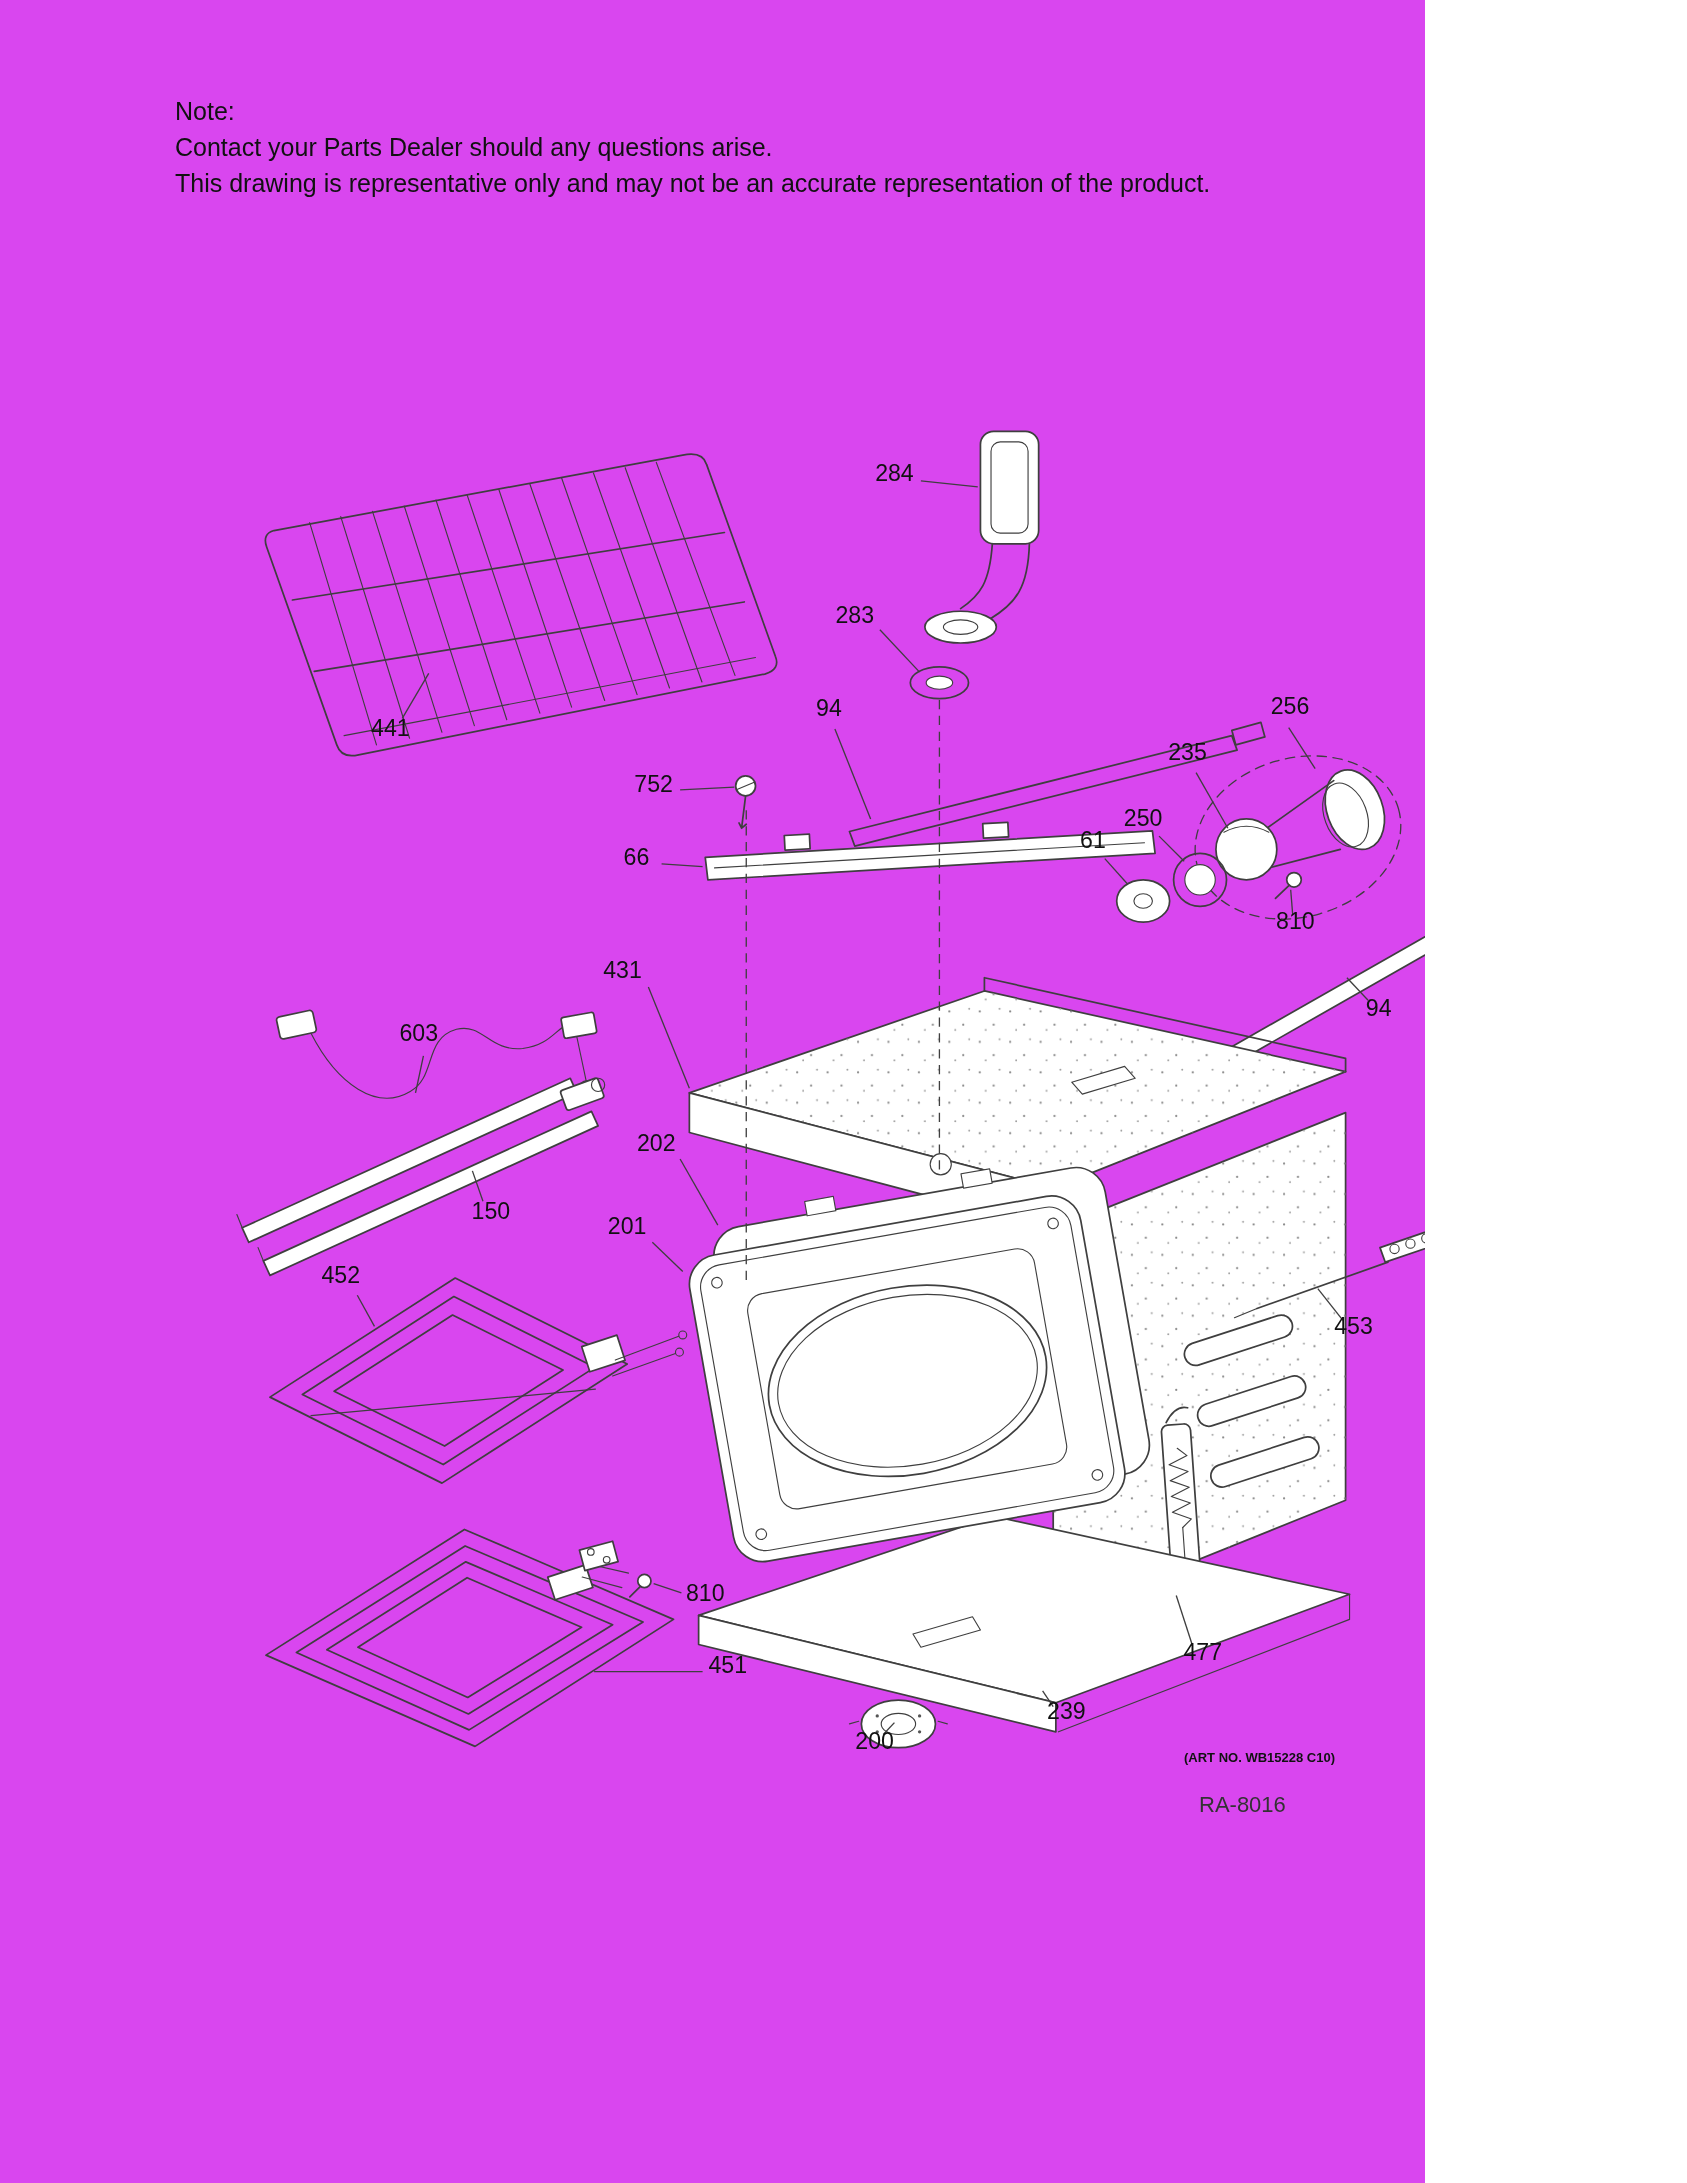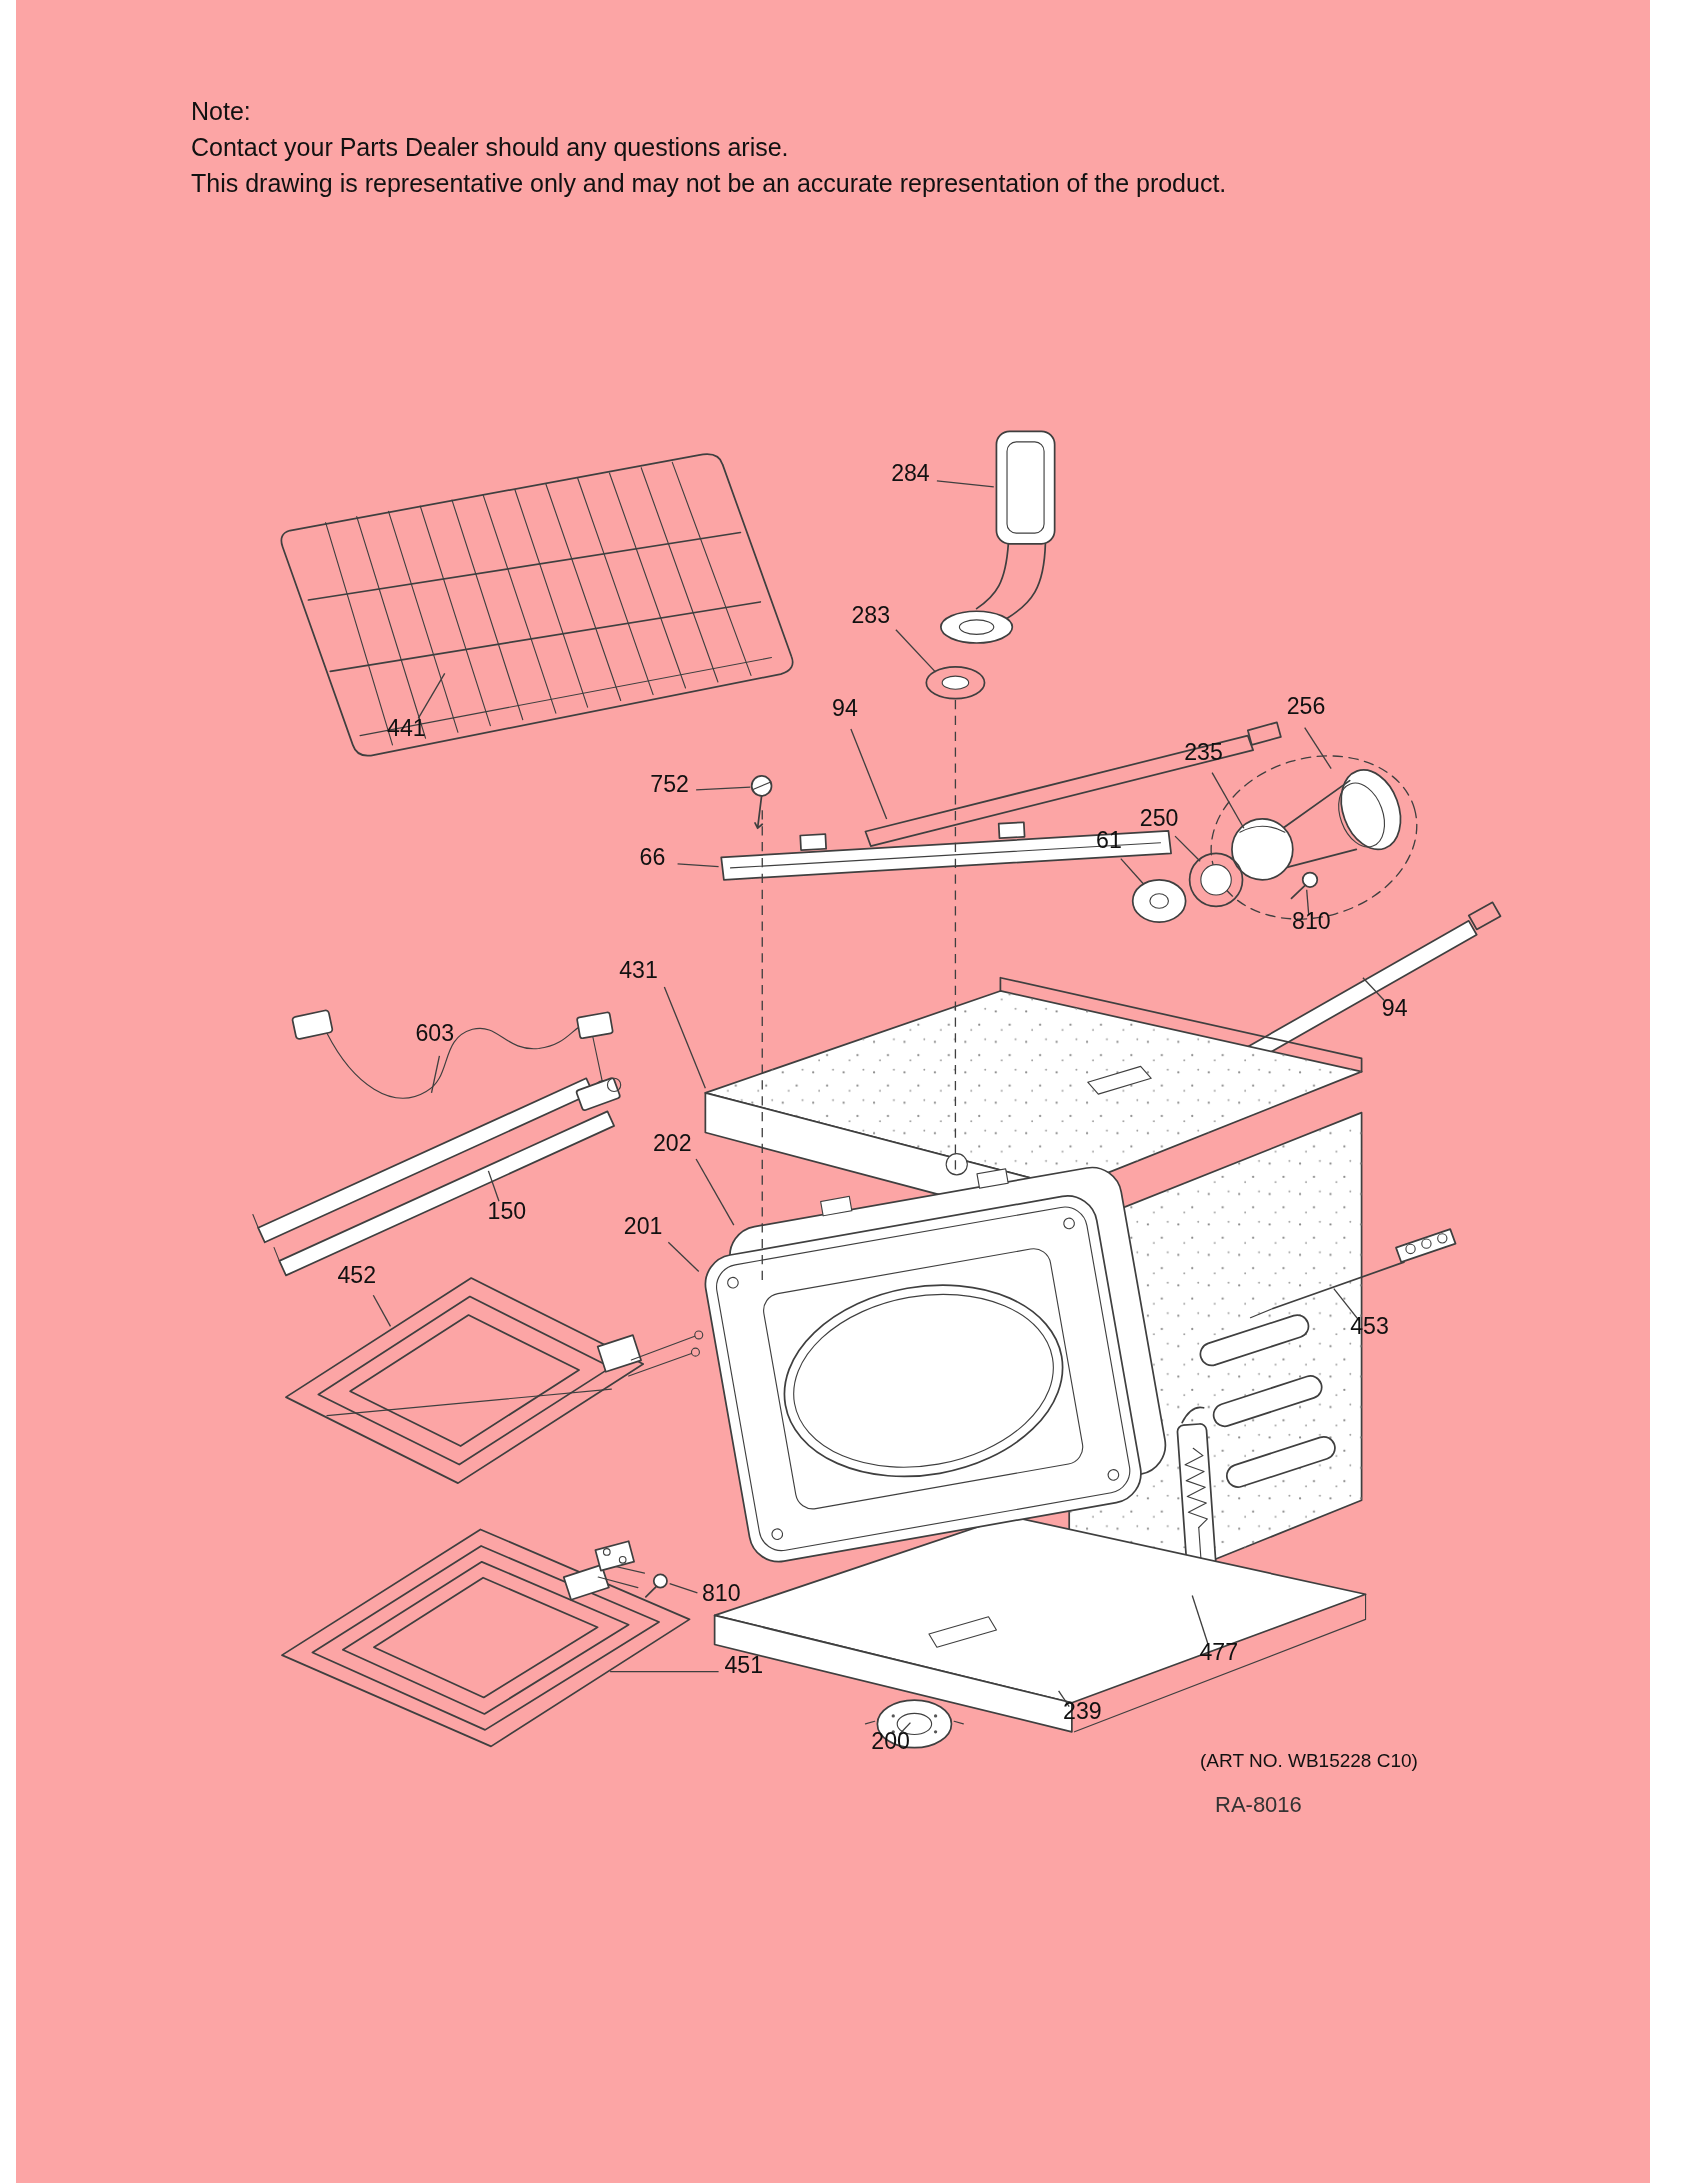--- a/index.html
+++ b/index.html
@@ -1,30 +1,29 @@
 <!DOCTYPE html>
 <html style="font-size:10.6px"><head>
 <meta charset="utf-8">
 <style>
   html,body { margin:0; padding:0; background:#ffffff; }
   .page {
     position:relative;
-    width:1634px; height:2183px;
-    background:#fca5a5;
+    width:1425px; height:2183px;
+    background:#d946ef;
     font-family:"Liberation Sans", sans-serif;
     overflow:hidden;
-    margin-left:16px;
   }
   .note {
     position:absolute; left:175px; top:93px;
     color:#111; font-size:25px; line-height:36px;
   }
   .art-no {
     position:absolute; left:1184px; top:1750px;
-    color:#111; font-size:19px; font-weight:normal;
+    color:#111; font-size:13px; font-weight:bold;
   }
   .drawing-no {
     position:absolute; left:1199px; top:1792px;
     color:#333; font-size:22px;text-align:right;
   }
   svg { position:absolute; left:0; top:0; }
   .ln { fill:none; stroke:#3f3f3f; stroke-width:2.6; stroke-linejoin:round; stroke-linecap:round; }
   .thin { stroke-width:1.7; }
   .wht { fill:#ffffff; }
   .dash { stroke-dasharray:14 10; stroke-width:2; }

